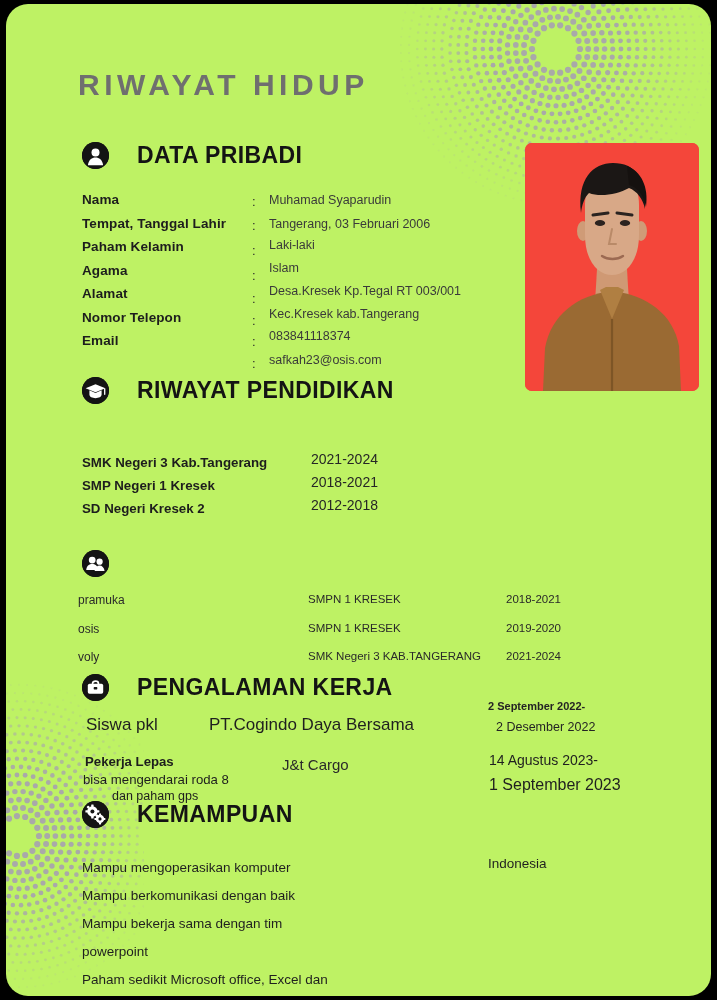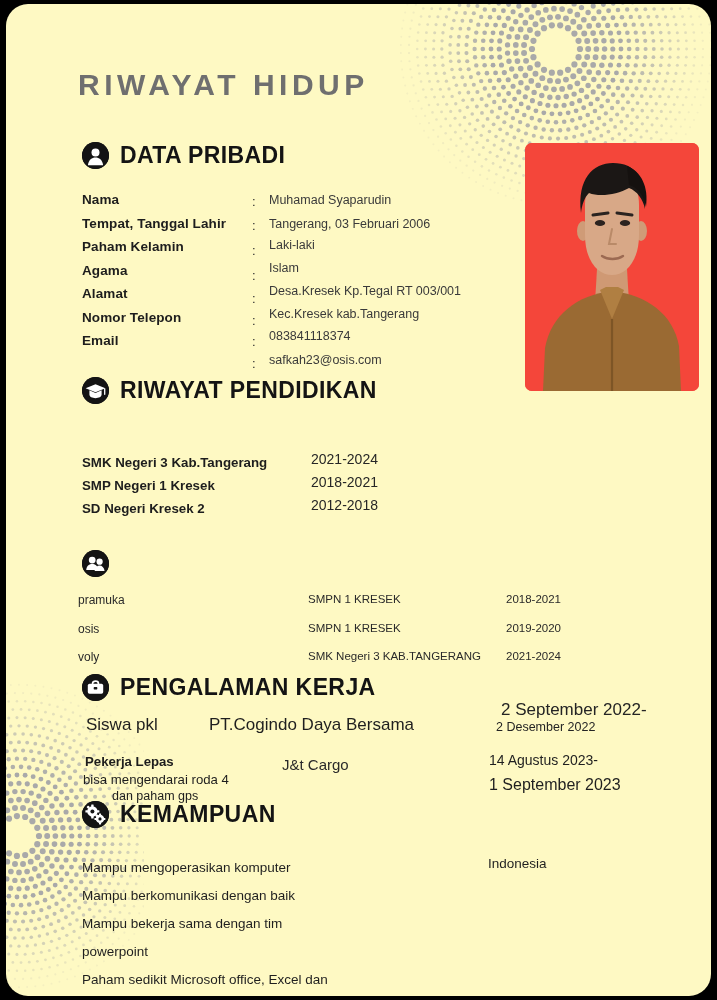--- a/index.html
+++ b/index.html
@@ -13,21 +13,21 @@
     overflow: hidden;
     font-family: "Liberation Sans", sans-serif;
   }
 
   #cv-page {
     position: absolute;
     left: 6px;
     top: 4px;
     width: 705px;
     height: 992px;
-    background: #fef9c3;
+    background: #bef264;
     border-radius: 22px;
     overflow: hidden;
   }
 
   
   .dots {
     position: absolute;
     pointer-events: none;
   }
   .dots svg { display: block; }
@@ -52,21 +52,21 @@
     top: 64px;
     font-size: 30px;
     font-weight: bold;
     letter-spacing: 4.5px;
     color: #6f6f6f;
   }
 
   .section-head {
     position: absolute;
     display: flex;
-    gap: 11px;
+    gap: 28px;
   }
   .section-head .title {
     font-size: 23px;
     font-weight: bold;
     letter-spacing: 0.4px;
     color: #141414;
   }
   .ico {
     width: 27px;
     height: 27px;
@@ -137,21 +137,21 @@
     font-size: 11.5px; color: #2a2a2a;
   }
 
   
   #work-head { left: 76px; top: 670px; }
   #work-block { position: absolute; left: 0; top: 0; width: 705px; height: 1px; }
   .wk { position: absolute; white-space: nowrap; }
 
   #wk-role-0   { left: 80px;  top: 711px; font-size: 17px;   color: #1f1f1f; }
   #wk-org-0    { left: 203px; top: 711px; font-size: 17px;   color: #1f1f1f; }
-  #wk-date-0a  { left: 495px; top: 696px; font-size: 17px; color: #242424; }
+  #wk-date-0a  { left: 482px; top: 696px; font-size: 11px; color: #242424; font-weight: bold; }
   #wk-date-0b  { left: 490px; top: 716px; font-size: 12.5px; color: #242424; }
 
   #wk-role-1   { left: 79px;  top: 750px; font-size: 13.2px; font-weight: bold; color: #1d1d1d; }
   #wk-org-1    { left: 276px; top: 752px; font-size: 15px; color: #2a2a2a; }
   #wk-date-1a  { left: 483px; top: 748px; font-size: 14px;   color: #1f1f1f; }
   #wk-date-1b  { left: 483px; top: 772px; font-size: 16px;   color: #1f1f1f; }
   #wk-note-0   { left: 77px;  top: 768px; font-size: 13.2px; color: #1d1d1d; }
   #wk-note-1   { left: 106px; top: 785px; font-size: 12.5px; color: #1d1d1d; }
 
   
@@ -2627,21 +2627,21 @@
   <span class="wk" id="wk-role-0">Siswa pkl</span>
   <span class="wk" id="wk-org-0">PT.Cogindo Daya Bersama</span>
   <span class="wk" id="wk-date-0a">2 September 2022-</span>
   <span class="wk" id="wk-date-0b">2 Desember 2022</span>
 
   <span class="wk" id="wk-role-1">Pekerja Lepas</span>
   <span class="wk" id="wk-org-1">J&amp;t Cargo</span>
   <span class="wk" id="wk-date-1a">14 Agustus 2023-</span>
   <span class="wk" id="wk-date-1b">1 September 2023</span>
 
-  <span class="wk" id="wk-note-0">bisa mengendarai roda 4</span>
+  <span class="wk" id="wk-note-0">bisa mengendarai roda 8</span>
   <span class="wk" id="wk-note-1">dan paham gps</span>
 
   <div class="section-head" id="skills-head">
     <span class="ico">
       <svg width="27" height="27" viewBox="0 0 27 27">
         <circle cx="13.5" cy="13.5" r="13.5" fill="#141414"></circle>
         <g fill="#ffffff">
           <circle cx="10.4" cy="10.4" r="5.2"></circle>
           <rect x="9.2" y="3.4" width="2.4" height="2.6" rx="0.5"></rect>
           <rect x="9.2" y="14.8" width="2.4" height="2.6" rx="0.5"></rect>

